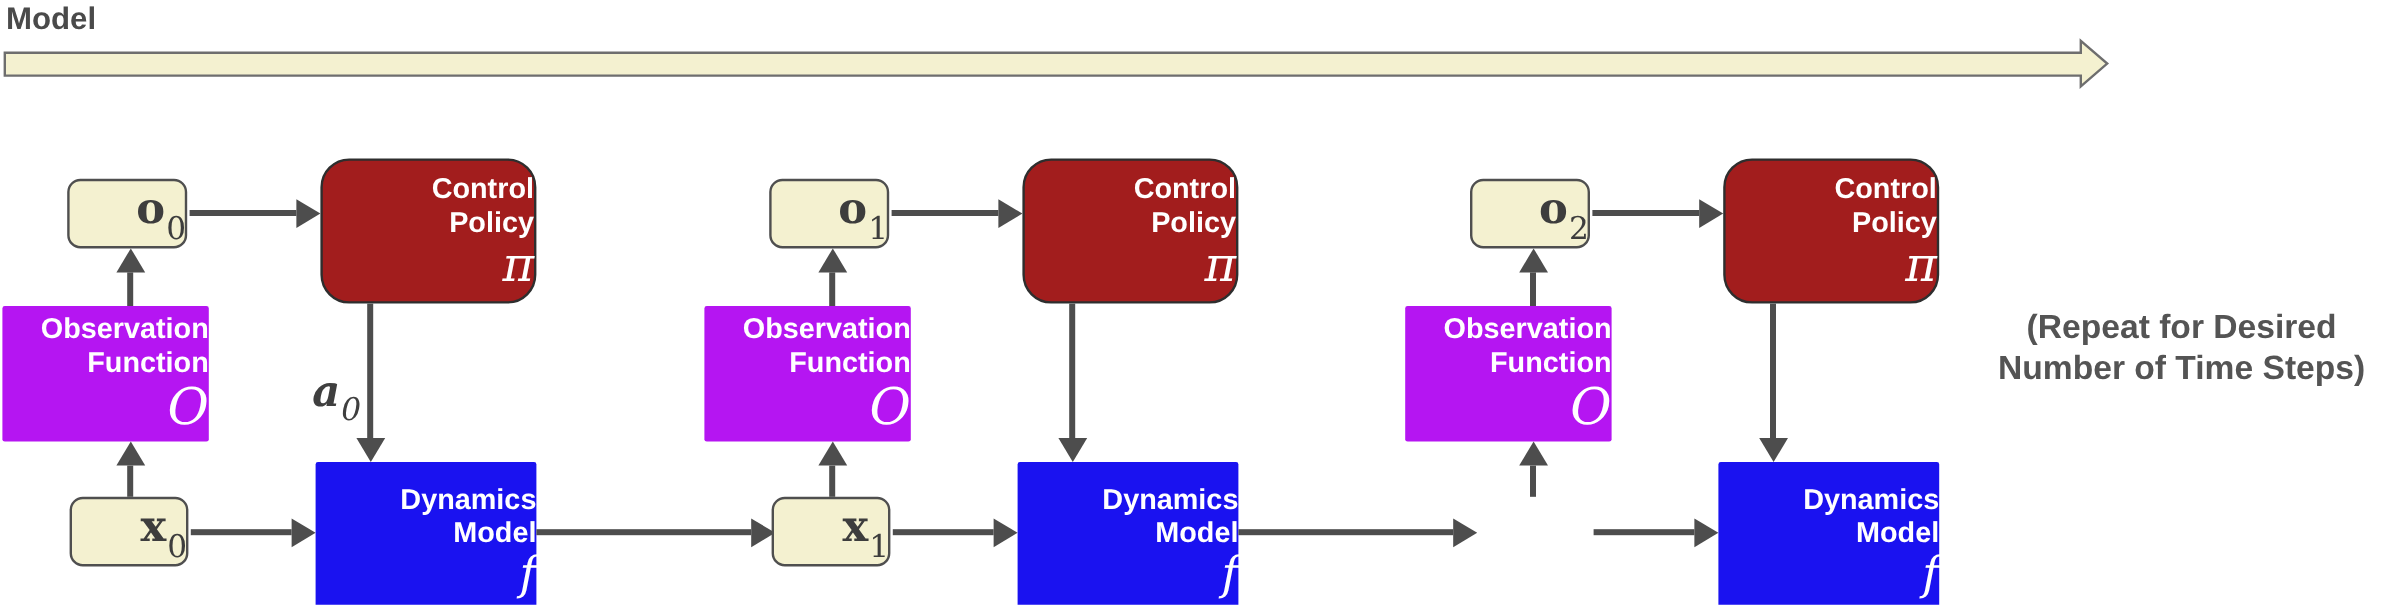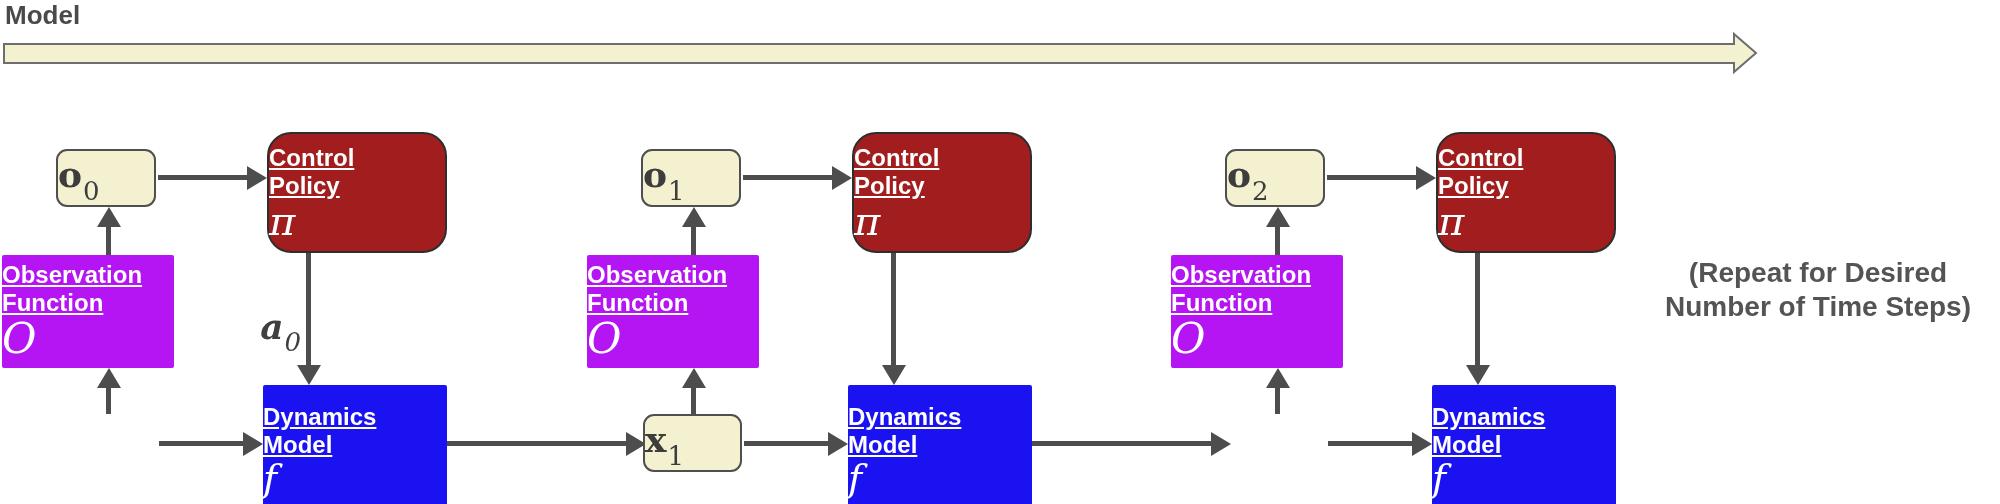--- a/index.html
+++ b/index.html
@@ -50,21 +50,21 @@
   .unit {
     position: absolute;
     top: 0;
     width: 670px;
     height: 504px;
   }
   .node {
     position: absolute;
     display: flex;
     flex-direction: column;
-    align-items: flex-start;
+    align-items: flex-end;
     justify-content: center;
     text-align: center;
   }
   .small-node {
     background: var(--node-fill);
     border: 2px solid var(--node-border);
     border-radius: 11px;
   }
   .policy-node {
     background: var(--policy-fill);
@@ -78,21 +78,20 @@
     left: 0px; top: 255px; width: 172px; height: 113px;
   }
   .dynamics-node {
     background: var(--dynamics-fill);
     border-radius: 2px;
     left: 261px; top: 385px; width: 184px; height: 132px;
   }
   .node-title {
     font: 700 24px/28px "Liberation Sans", sans-serif;
     color: #ffffff;
-    text-decoration: underline;
   }
   .math {
     font-family: "DejaVu Serif", "Liberation Serif", serif;
   }
   .math-italic {
     font-style: italic;
     color: #ffffff;
     line-height: 1.05;
   }
   .policy-symbol  { font-size: 40px; }
@@ -186,20 +185,23 @@
     <div class="node policy-node">
       <div class="node-title">Control</div>
       <div class="node-title">Policy</div>
       <div class="math math-italic policy-symbol">π</div>
     </div>
     <div class="node obsfn-node">
       <div class="node-title">Observation</div>
       <div class="node-title">Function</div>
       <div class="math math-italic obsfn-symbol">O</div>
     </div>
+    <div class="node small-node state-node">
+      <span class="math math-bold"><span>x</span><sub>0</sub></span>
+    </div>
     <div class="node dynamics-node">
       <div class="node-title">Dynamics</div>
       <div class="node-title">Model</div>
       <div class="math math-italic dynamics-symbol">f</div>
     </div>
     <div class="action-label math math-bold"><span>a</span><sub>0</sub></div>
 
     <div class="arrow-up" style="left:104px; top:227px; height:28px"></div>
     <div class="arrow-up" style="left:104px; top:388px; height:26px"></div>
     <div class="arrow-right" style="left:156px; top:175px; width:89px"></div>

